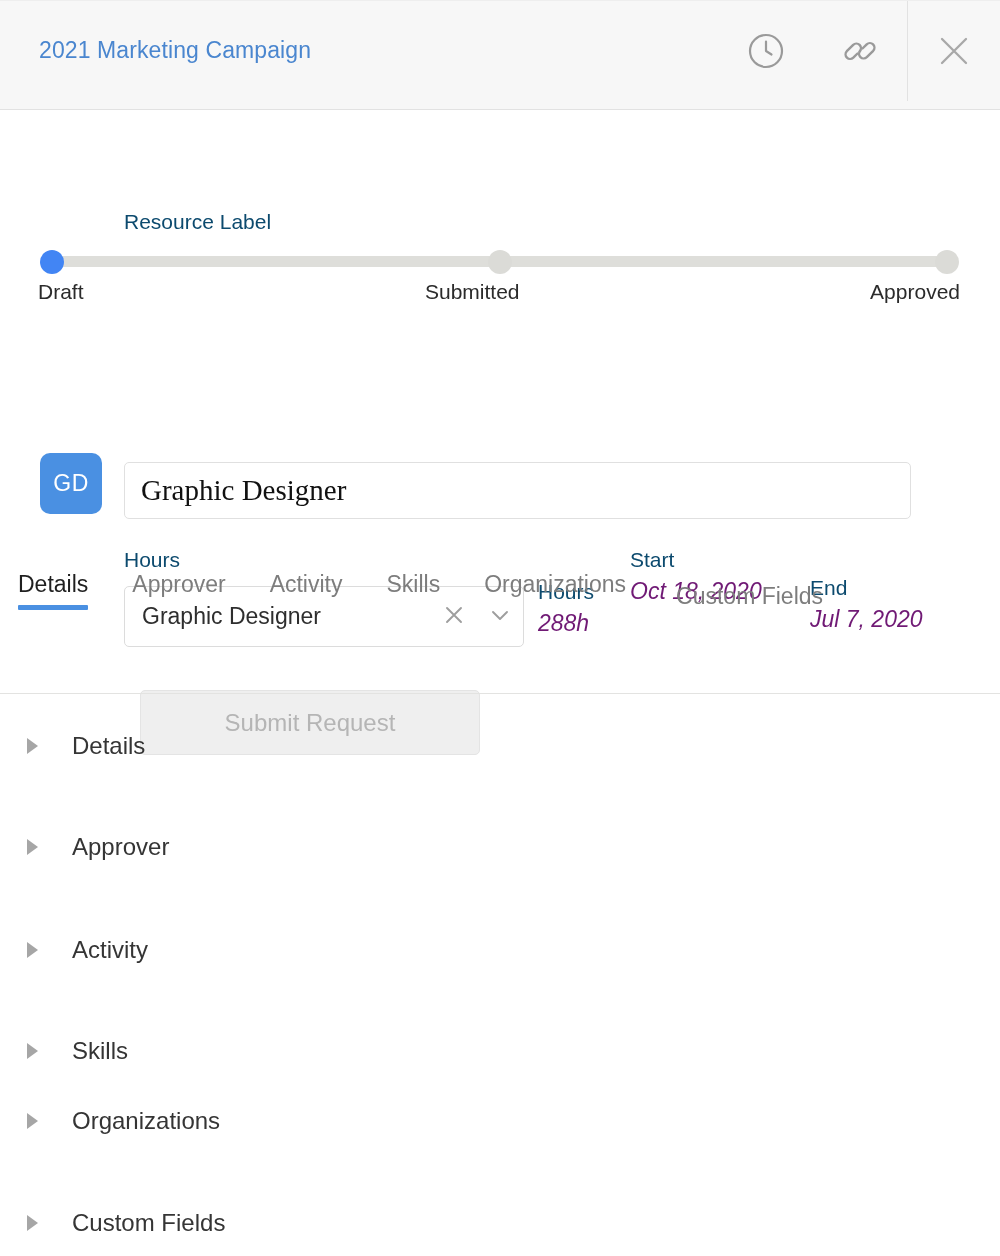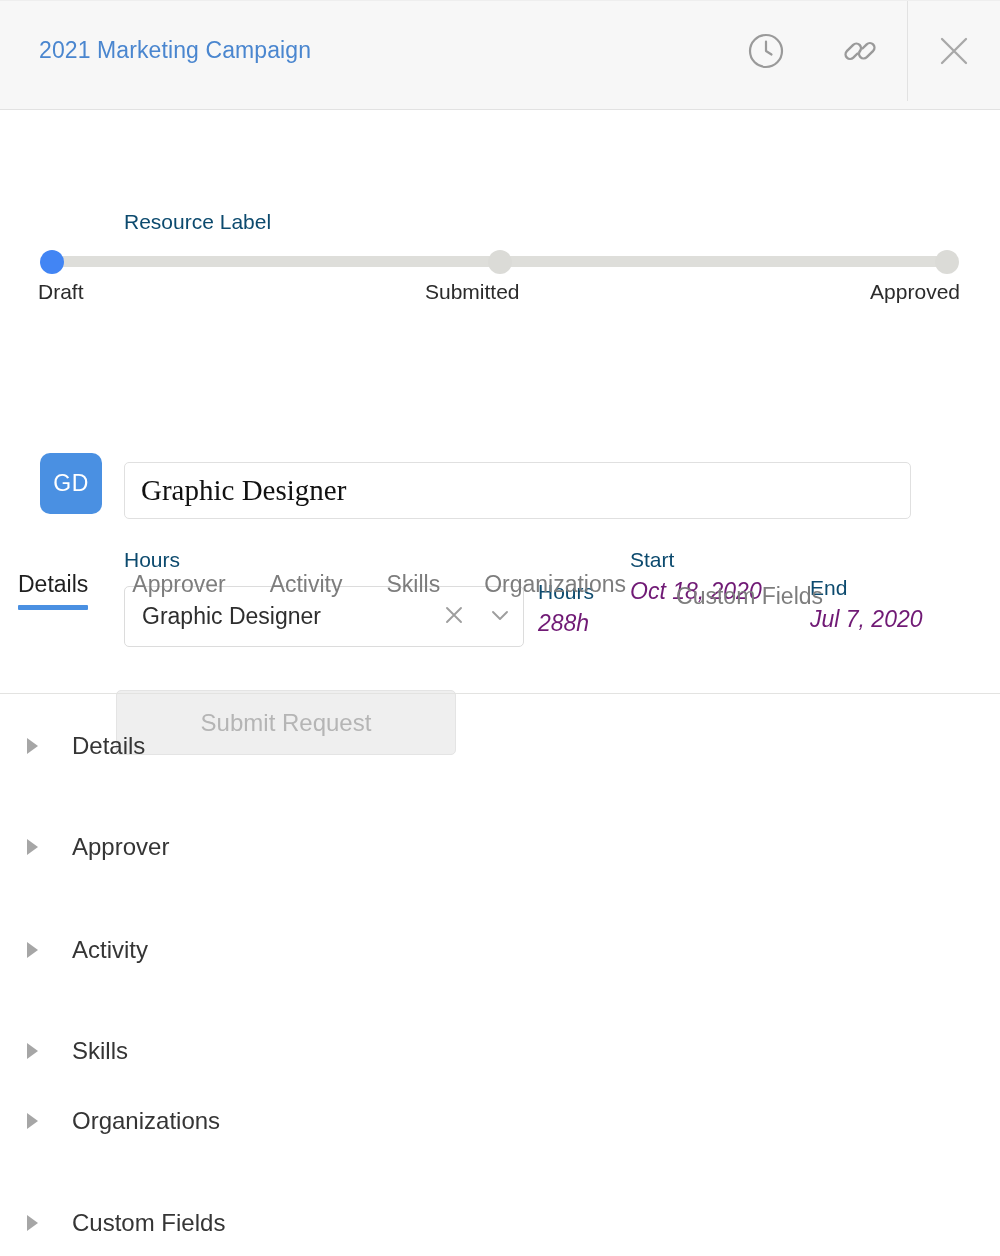--- a/index.html
+++ b/index.html
@@ -185,21 +185,21 @@
     display: block;
     margin-top: 6px;
     font-style: italic;
   }
   .meta-hours { left: 538px; top: 343px; margin-top: 32px; }
   .meta-start { left: 630px; top: 343px; }
   .meta-end   { left: 810px; top: 343px; margin-top: 28px; }
 
   .submit-btn {
     position: absolute;
-    left: 116px;
+    left: 140px;
     top: 485px;
     width: 340px;
     height: 65px;
     background: #efefef;
     border: 1px solid #e4e4e4;
     border-radius: 5px;
     color: #b5b5b5;
     font-size: 24px;
     font-family: "Liberation Sans", sans-serif;
     cursor: default;

